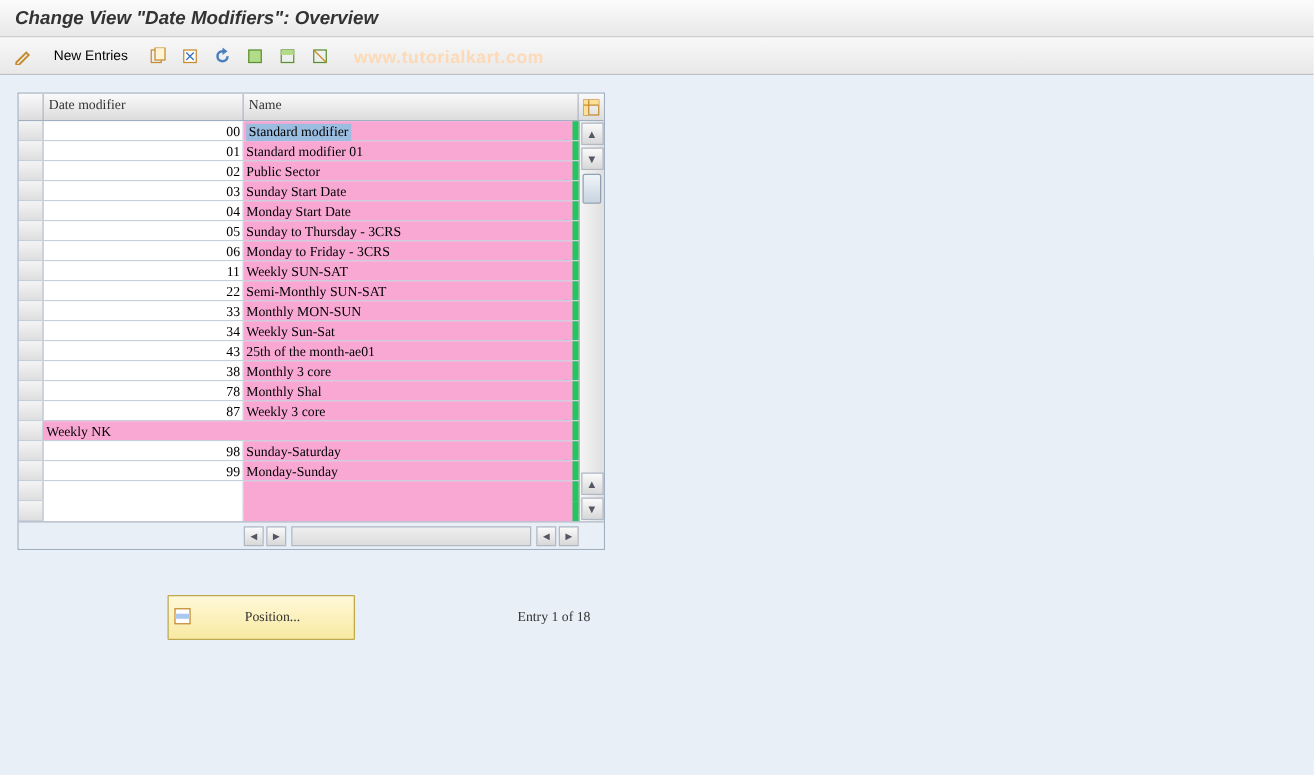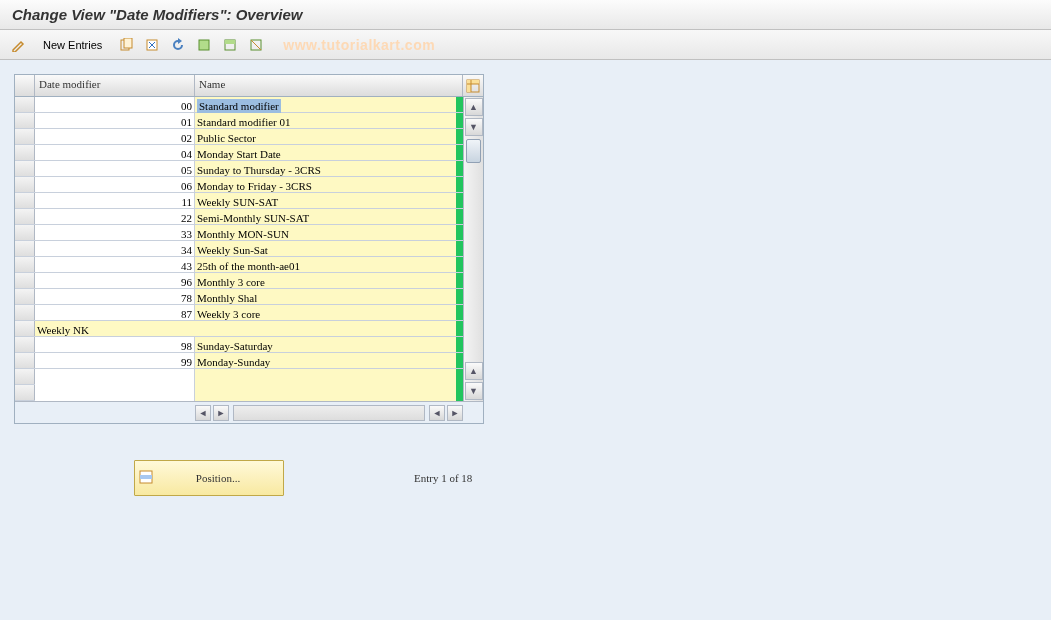--- a/index.html
+++ b/index.html
@@ -115,22 +115,22 @@
     .grid-row .cell-id {
       width: 160px;
       background: #fff;
       border-right: 1px solid #c8d0dc;
       text-align: right;
       padding: 3px 2px 0 4px;
       color: #000;
     }
     .grid-row .cell-name {
       flex: 1;
-      background: #fef9c3;
-      border-right: 7px solid #22c55e;
+      background: #f9a8d4;
+      border-right: 5px solid #22c55e;
       padding: 3px 2px 0 2px;
       color: #000;
     }
     .grid-row.selected .cell-name span {
       background: #9bbde0;
       padding: 1px 2px;
     }
     .grid-row.empty .cell-id,
     .grid-row.empty .cell-name {
       height: 21px;
@@ -303,20 +303,25 @@
             <div class="cell-id">01</div>
             <div class="cell-name"><span>Standard modifier 01</span></div>
           </div>
           <div class="grid-row">
             <div class="sel"></div>
             <div class="cell-id">02</div>
             <div class="cell-name"><span>Public Sector</span></div>
           </div>
           <div class="grid-row">
             <div class="sel"></div>
+            <div class="cell-id">03</div>
+            <div class="cell-name"><span>Sunday Start Date</span></div>
+          </div>
+          <div class="grid-row">
+            <div class="sel"></div>
             <div class="cell-id">04</div>
             <div class="cell-name"><span>Monday Start Date</span></div>
           </div>
           <div class="grid-row">
             <div class="sel"></div>
             <div class="cell-id">05</div>
             <div class="cell-name"><span>Sunday to Thursday - 3CRS</span></div>
           </div>
           <div class="grid-row">
             <div class="sel"></div>
@@ -343,21 +348,21 @@
             <div class="cell-id">34</div>
             <div class="cell-name"><span>Weekly Sun-Sat</span></div>
           </div>
           <div class="grid-row">
             <div class="sel"></div>
             <div class="cell-id">43</div>
             <div class="cell-name"><span>25th of the month-ae01</span></div>
           </div>
           <div class="grid-row">
             <div class="sel"></div>
-            <div class="cell-id">96</div>
+            <div class="cell-id">38</div>
             <div class="cell-name"><span>Monthly 3 core</span></div>
           </div>
           <div class="grid-row">
             <div class="sel"></div>
             <div class="cell-id">78</div>
             <div class="cell-name"><span>Monthly Shal</span></div>
           </div>
           <div class="grid-row">
             <div class="sel"></div>
             <div class="cell-id">87</div>

